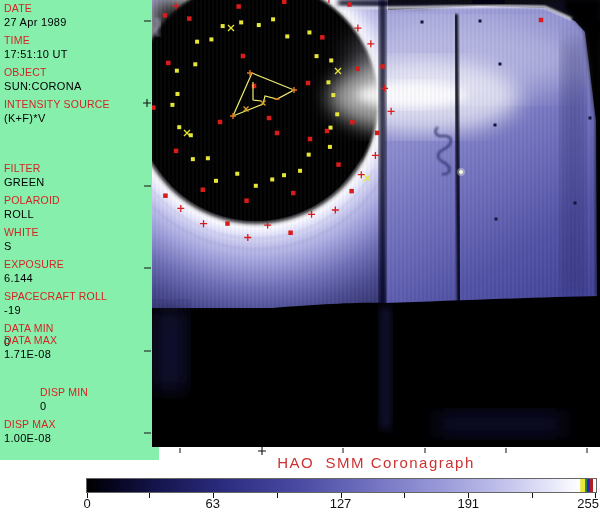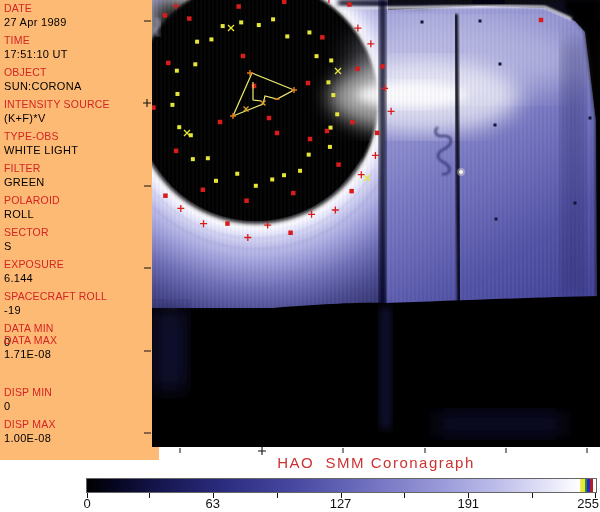--- a/index.html
+++ b/index.html
@@ -1,19 +1,19 @@
 <!DOCTYPE html>
 <html style="--label-red: #d42424; --value-black: #000000; --title-red: #cc3333; --dot-red: #d81c1c; --dot-yellow: #e6e63a; --marker-orange: #e07820; --marker-gold: #d8a028; --speck-dark: #14143a; --tick-black: #111111;"><head>
 <meta charset="utf-8">
 <style>
   html,body{margin:0;padding:0;background:#fff;}
   #app{position:relative;width:600px;height:512px;background:#fff;overflow:hidden;
        font-family:"Liberation Sans",sans-serif;}
   
-  .sidebar{position:absolute;left:0;top:0;width:159px;height:460px;background:#fdba74;}
+  .sidebar{position:absolute;left:0;top:0;width:159px;height:460px;background:#86efac;}
   .field{position:absolute;left:4px;width:148px;}
   .field .lbl{display:block;font-size:10.5px;line-height:12px;letter-spacing:.2px;
               color:var(--label-red,#d42424);white-space:nowrap;}
   .field .val{display:block;font-size:11px;line-height:14px;margin-top:1px;letter-spacing:.3px;
               color:var(--value-black,#000);white-space:nowrap;}
   
   .main-image{position:absolute;left:152px;top:0;width:448px;height:447px;background:#000;}
   .main-image svg{display:block;}
   
   #chrome{position:absolute;left:0;top:0;pointer-events:none;z-index:6;}
@@ -48,53 +48,49 @@
         <span class="val">17:51:10 UT</span>
       </div>
       <div class="field" style="top: 66px;">
         <span class="lbl">OBJECT</span>
         <span class="val">SUN:CORONA</span>
       </div>
       <div class="field" style="top: 98px;">
         <span class="lbl">INTENSITY SOURCE</span>
         <span class="val">(K+F)*V</span>
       </div>
-      <div class="field" style="top: 130px;">
-        <span class="lbl">TYPE-OBS</span>
-        <span class="val">WHITE LIGHT</span>
-      </div>
       <div class="field" style="top: 162px;">
         <span class="lbl">FILTER</span>
         <span class="val">GREEN</span>
       </div>
       <div class="field" style="top: 194px;">
         <span class="lbl">POLAROID</span>
         <span class="val">ROLL</span>
       </div>
       <div class="field" style="top: 226px;">
-        <span class="lbl">SECTOR</span>
+        <span class="lbl">WHITE</span>
         <span class="val">S</span>
       </div>
       <div class="field" style="top: 258px;">
         <span class="lbl">EXPOSURE</span>
         <span class="val">6.144</span>
       </div>
       <div class="field" style="top: 290px;">
         <span class="lbl">SPACECRAFT ROLL</span>
         <span class="val">-19</span>
       </div>
       <div class="field" style="top: 322px;">
         <span class="lbl">DATA MIN</span>
         <span class="val">0</span>
       </div>
       <div class="field" style="top: 334px;">
         <span class="lbl">DATA MAX</span>
         <span class="val">1.71E-08</span>
       </div>
-      <div class="field" style="top: 386px;">
+      <div class="field" style="top: 386px; margin-left: 36px;">
         <span class="lbl">DISP MIN</span>
         <span class="val">0</span>
       </div>
       <div class="field" style="top: 418px;">
         <span class="lbl">DISP MAX</span>
         <span class="val">1.00E-08</span>
       </div>
     </div>
 
   <div class="main-image">

